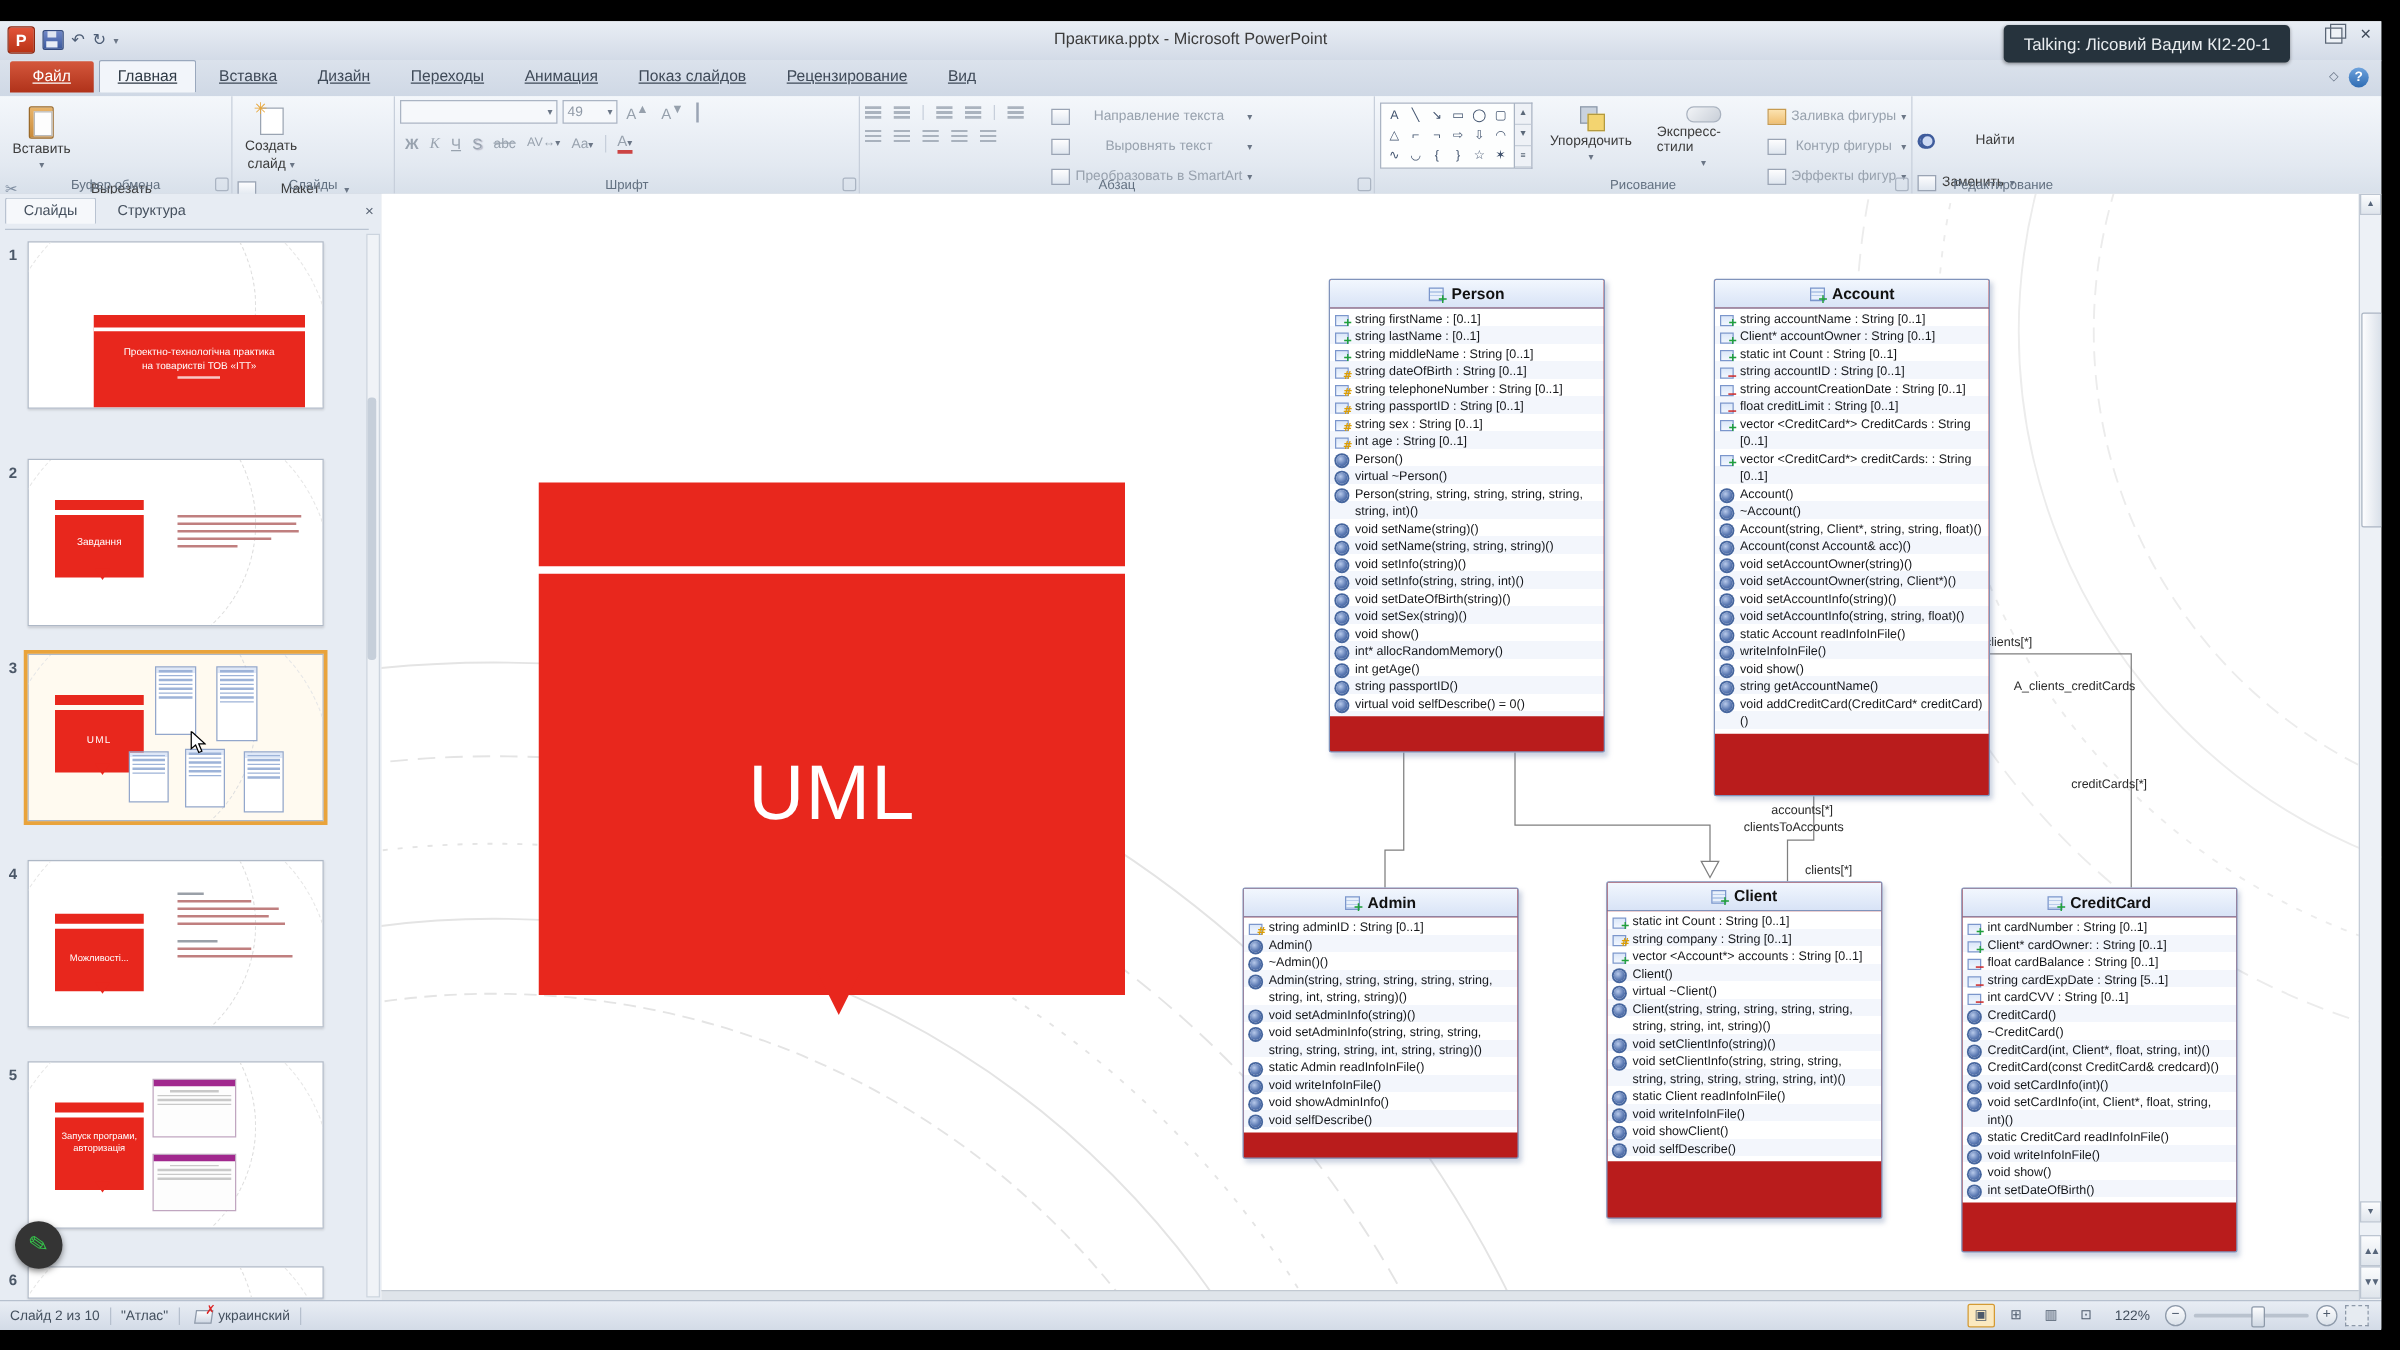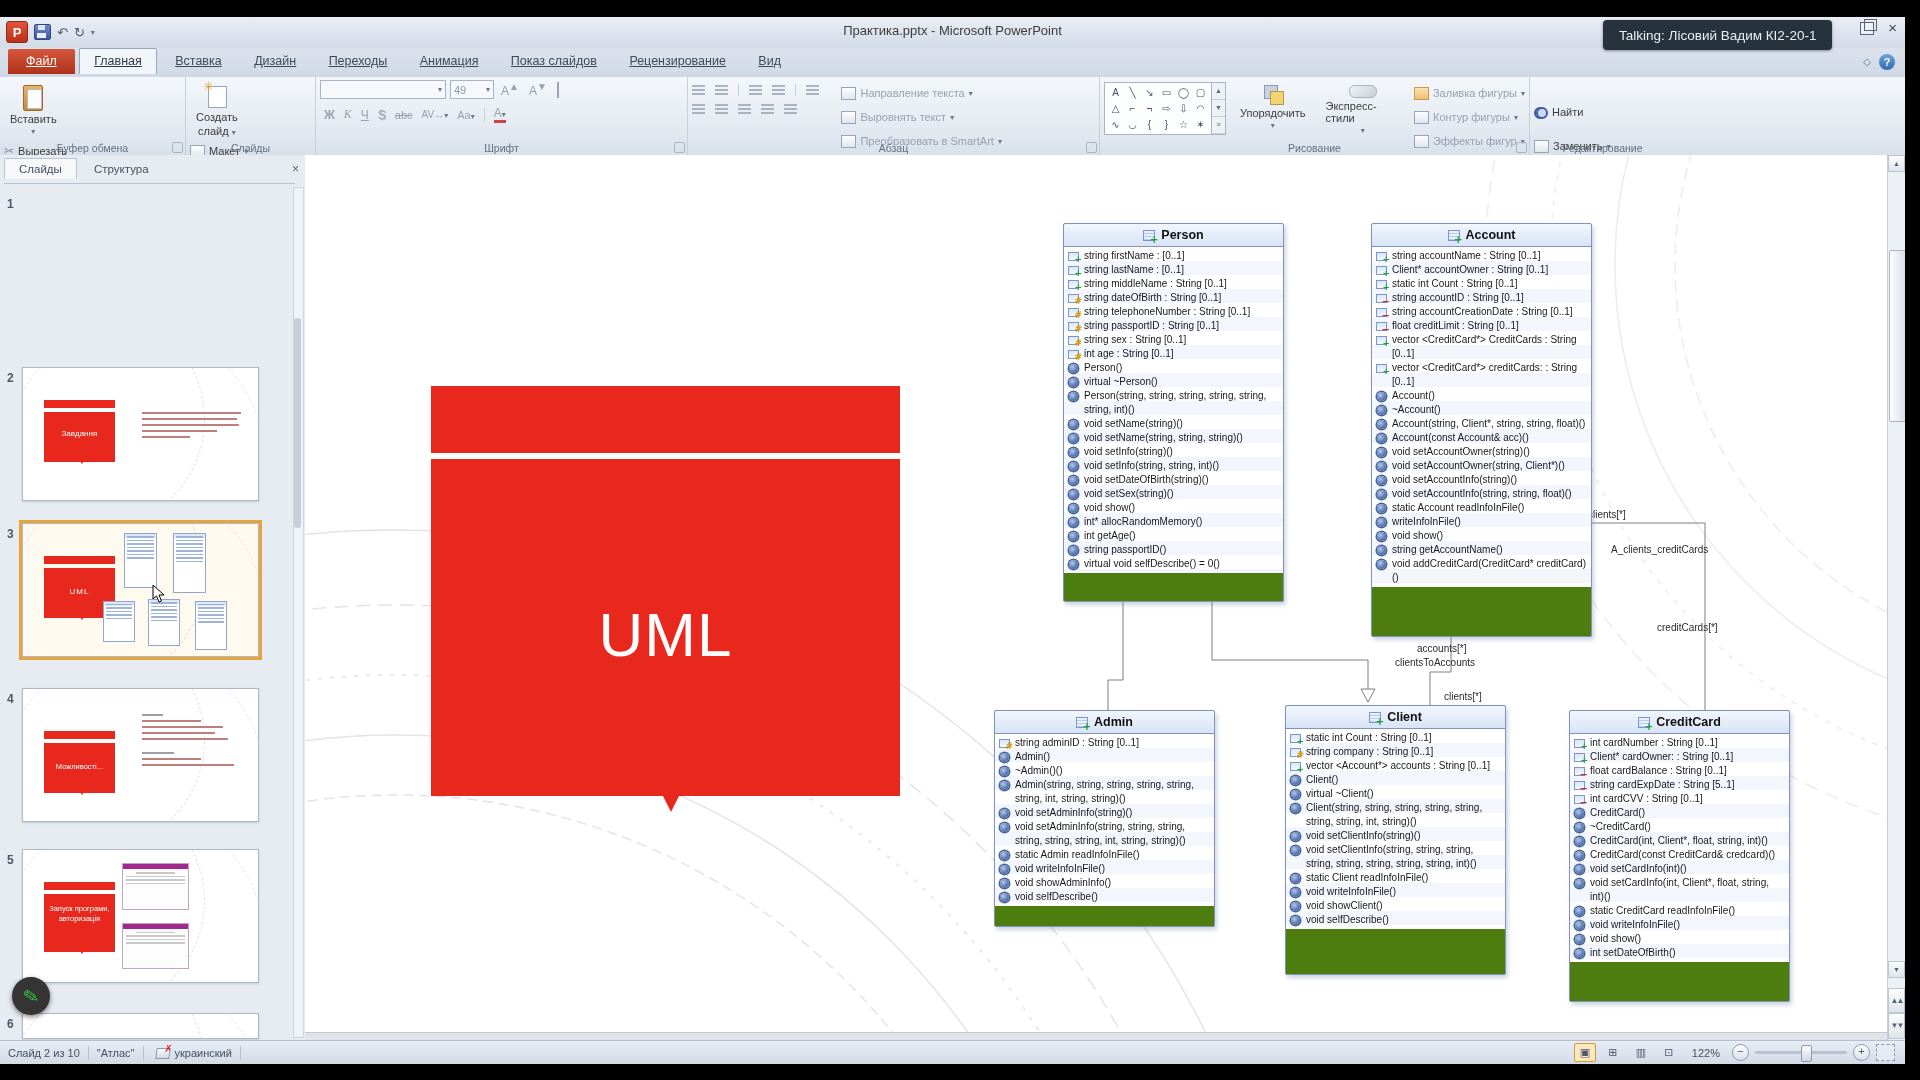--- a/index.html
+++ b/index.html
@@ -35,21 +35,21 @@
   #pin-ic{position:absolute;right:34px;top:8px;font-size:10px;color:#6b7789;}
 
   
   #ribbon{position:absolute;left:0;top:60px;width:100%;height:78px;background:linear-gradient(#f4f7fb,#e3e9f1 70%,#d8e0ea);
     border-bottom:1px solid #b6c0ce;display:flex;}
   .rgroup{position:relative;height:100%;border-right:1px solid #c7cfdb;padding:3px 4px 15px;box-sizing:border-box;}
   .rgroup-label{position:absolute;left:0;right:0;bottom:1px;text-align:center;font-size:10.5px;color:#627080;}
   .launcher{position:absolute;right:2px;bottom:2px;font-size:8px;color:#7a8798;border:1px solid #aab4c2;width:9px;height:9px;line-height:7px;text-align:center;border-radius:2px;}
   .rbig{display:inline-flex;flex-direction:column;align-items:center;justify-content:flex-start;gap:2px;
     font-size:11px;padding:3px 6px;border-radius:3px;vertical-align:top;height:54px;}
-  .rsmall{display:flex;align-items:center;gap:4px;font-size:11px;height:18px;white-space:nowrap;}
+  .rsmall{display:flex;align-items:center;gap:4px;font-size:11px;height:18px;white-space:nowrap;justify-content:space-between;}
   .dis{color:#98a2ae;}
   .arrow{font-size:8px;color:#6b7686;}
   .rcol{display:inline-flex;flex-direction:column;gap:1px;vertical-align:top;padding-top:2px;}
 
   .paste-ic{width:24px;height:28px;position:relative;}
   .paste-ic::before{content:"";position:absolute;left:2px;top:2px;width:18px;height:24px;background:linear-gradient(#e8b46a,#c98a3a);border:1px solid #9a6a2a;border-radius:2px;}
   .paste-ic::after{content:"";position:absolute;left:6px;top:6px;width:13px;height:18px;background:#fdfdfd;border:1px solid #b9b9b9;}
   .newslide-ic{width:24px;height:26px;position:relative;}
   .newslide-ic::before{content:"";position:absolute;left:3px;top:3px;width:17px;height:20px;background:#fff;border:1px solid #9aa4b2;}
   .newslide-ic::after{content:"✳";position:absolute;left:-2px;top:-4px;color:#e8a435;font-size:13px;}
@@ -109,21 +109,21 @@
   
   #arcs{position:absolute;left:0;top:0;pointer-events:none;}
 
   
   #red-bar{position:absolute;left:126px;top:231px;width:469px;height:67px;background:#e8271d;}
   #red-bubble{position:absolute;left:126px;top:304px;width:469px;height:337px;background:#e8271d;}
   #red-bubble .ptr{position:absolute;bottom:-34px;left:222px;width:0;height:0;border:18px solid transparent;border-top:36px solid #e8271d;}
   #uml-word{position:absolute;left:0;right:0;top:140px;text-align:center;color:#fff;font-size:62px;letter-spacing:1px;font-family:"Liberation Sans",sans-serif;}
 
   
-  .uml-box{position:absolute;width:221px;border:1px solid #8093bb;border-radius:2px;background:#4d7c0f;
+  .uml-box{position:absolute;width:221px;border:1px solid #8093bb;border-radius:2px;background:#b91c1c;
     box-shadow:2px 3px 4px rgba(110,130,170,.35);box-sizing:border-box;overflow:hidden;}
   .uml-head{height:22px;border-bottom:1px solid #8093bb;background:linear-gradient(#f2f7fe,#d8e3f6);
     display:flex;align-items:center;justify-content:center;gap:5px;font-weight:bold;font-size:12.5px;color:#111;}
   .cls-icon{position:relative;width:13px;height:11px;flex:none;}
   .cls-icon::before{content:"";position:absolute;left:0;top:0;width:10px;height:9px;border:1px solid #7b96cc;
     background:repeating-linear-gradient(#e8f0fb 0 2px,#b9cdeb 2px 3px);}
   .cls-icon::after{content:"+";position:absolute;right:-2px;bottom:-3px;color:#1fa03a;font:bold 10px/9px "DejaVu Sans",sans-serif;}
   .uml-body{padding:2px 2px;background:repeating-linear-gradient(#ffffff 0 14px,#f3f6fc 14px 28px);}
   .mrow{display:flex;gap:3px;padding:0 2px;font-size:10px;line-height:14px;color:#16181c;}
   .mtx{flex:1;}
@@ -404,20 +404,30 @@
   <div id="content">
 
     <div id="panel">
       <div id="ptabs">
         <span class="ptab active">Слайды</span>
         <span class="ptab">Структура</span>
         <span id="ptab-close">×</span>
       </div>
 
       <span class="tnum" style="top:42px">1</span>
+      <div class="thumb" style="top:38px">
+        <div class="callout" style="left:22%;top:44%;width:72%;height:56%;">
+          <div style="position:absolute;left:0;right:0;top:14%;height:3px;background:#fff;"></div>
+          <div class="ctext" style="top:32%;font-size:8px;line-height:11px;">
+            <div>Проектно-технологічна практика</div>
+            <div>на товаристві ТОВ «ІТТ»</div>
+            <div style="margin:3px auto 0;width:34px;height:2px;background:rgba(255,255,255,.75);"></div>
+          </div>
+        </div>
+      </div>
 
       <span class="tnum" style="top:216px">2</span>
       <div class="thumb" style="top:212px">
         <div class="callout" style="left:9%;top:24%;width:30%;height:6%;"></div>
         <div class="callout" style="left:9%;top:33%;width:30%;height:38%;">
           <div class="ctext" style="top:35%;font-size:8px;">Завдання</div>
           <div class="ptr"></div>
         </div>
         <div style="position:absolute;left:48%;top:30%;width:46%;">
           <div class="tl" style="width:92%"></div>

